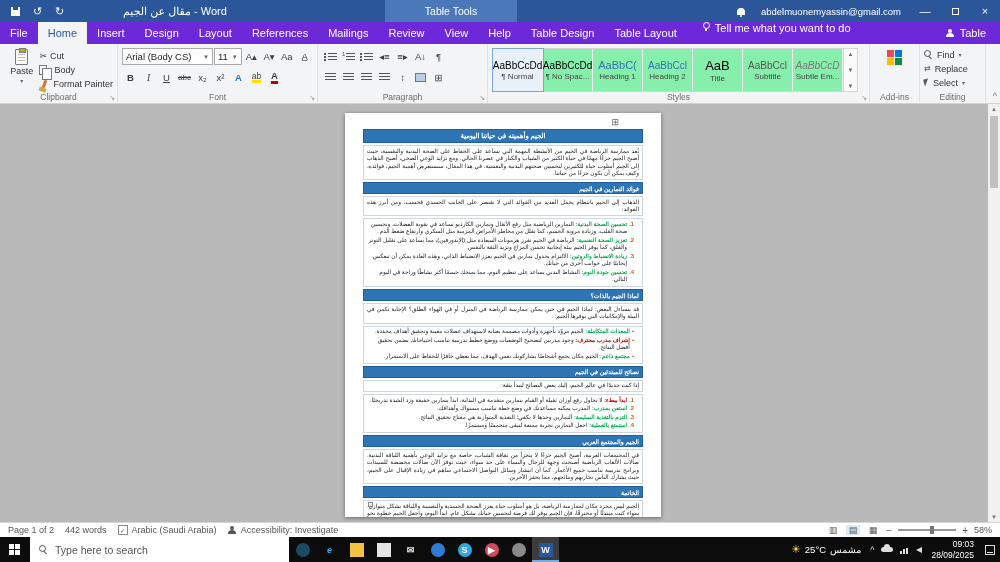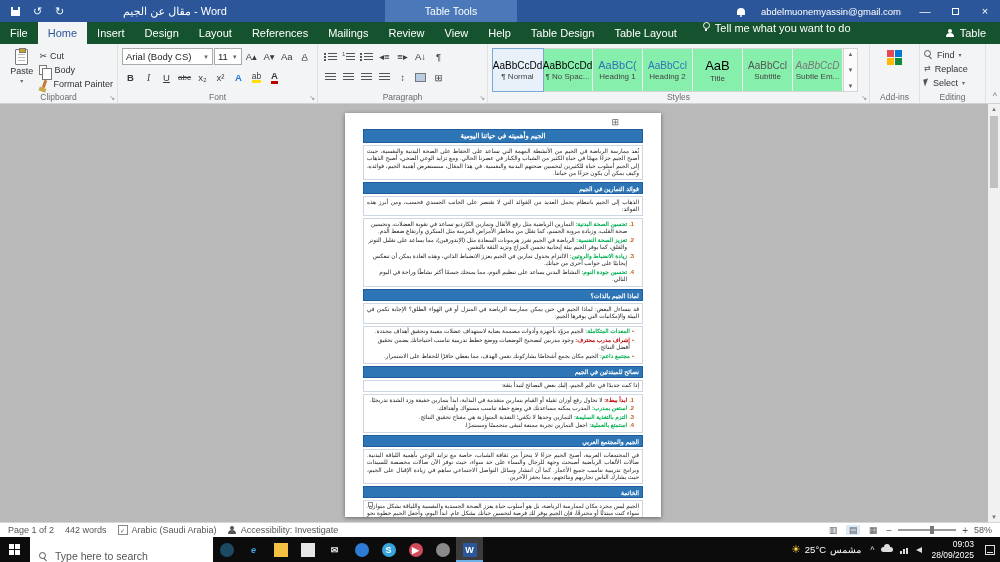--- a/index.html
+++ b/index.html
@@ -15,21 +15,21 @@
 .wtitle{font-size:11px;margin-left:48px;white-space:nowrap}
 .context-header{position:absolute;left:385px;top:0;width:132px;height:22px;background:#4a78b8;display:flex;align-items:center;justify-content:center;font-size:10.5px}
 .tb-right{margin-left:auto;display:flex;align-items:center;height:100%}
 .icon-bell{width:8px;height:7px;border-radius:4px 4px 0 0;background:#fff;position:relative;margin-right:7px}
 .icon-bell::after{content:"";position:absolute;left:3px;bottom:-2px;width:2px;height:2px;border-radius:50%;background:#fff}
 .tb-email{font-size:9.5px;margin:0 9px}
 .win-btn{width:30px;height:22px;display:flex;align-items:center;justify-content:center;font-size:11px}
 .rest-sq{width:7px;height:7px;border:1px solid #fff}
 
 
-.tabsrow{position:absolute;top:22px;left:0;right:0;height:22px;background:#14532d;display:flex;align-items:stretch;color:#fff;font-size:11px;z-index:4}
+.tabsrow{position:absolute;top:22px;left:0;right:0;height:22px;background:#6d28d9;display:flex;align-items:stretch;color:#fff;font-size:11px;z-index:4}
 .tabslist{display:flex;align-items:stretch}
 .tab{display:flex;align-items:center;padding:0 10px;cursor:default}
 .tab.active{background:#f3f4f6;color:#2b579a}
 .tellme{display:flex;align-items:flex-start;gap:5px;margin-left:16px}
 .icon-bulb{width:7px;height:7px;border-radius:50%;border:1px solid #fff;position:relative}
 .icon-bulb::after{content:"";position:absolute;left:1.5px;bottom:-3px;width:2px;height:2px;background:#fff}
 .share{margin-left:auto;display:flex;align-items:center;gap:5px;padding:0 14px}
 .icon-person{width:9px;height:9px;position:relative}
 .icon-person::before{content:"";position:absolute;width:4px;height:4px;border-radius:50%;background:#fff;left:2.5px;top:0}
 .icon-person::after{content:"";position:absolute;width:8px;height:4px;border-radius:4px 4px 0 0;background:#fff;left:.5px;top:4.5px}
@@ -122,21 +122,21 @@
 .viewbtn.sel{background:#dce9f7}
 .zoomtrack{width:58px;height:2px;background:#9a9a9a;position:relative}
 .zoomthumb{position:absolute;left:55%;top:-3px;width:4px;height:8px;background:#777}
 .zsign{font-size:10px;color:#555}
 
 
 .taskbar{position:absolute;top:537px;left:0;right:0;height:25px;background:#0c0c0c;display:flex;align-items:center;color:#fff;z-index:6}
 .startbtn{width:30px;height:25px;display:flex;align-items:center;justify-content:center}
 .winlogo{width:12px;height:12px;display:grid;grid-template-columns:5px 5px;grid-template-rows:5px 5px;gap:1px}
 .winlogo i{background:#fff;display:block}
-.searchbox{width:183px;height:25px;background:#fff;color:#555;display:flex;align-items:flex-end;gap:7px;padding:0 9px;font-size:10.5px}
+.searchbox{width:259px;height:25px;background:#fff;color:#555;display:flex;align-items:center;gap:7px;padding:0 9px;font-size:10.5px}
 .tb-icons{display:flex;height:100%}
 .tb-icon{width:27px;height:25px;display:flex;align-items:center;justify-content:center}
 .tb-icon.active{background:#3c3c3c;box-shadow:inset 0 -2px 0 #6cb2e8}
 .tbi{display:flex;align-items:center;justify-content:center;width:14px;height:14px;font-size:10px;font-weight:bold}
 .tb-rightarea{margin-left:auto;display:flex;align-items:center;gap:9px;padding-right:5px}
 .weather{display:flex;align-items:center;gap:4px;font-size:9.5px}
 .sun{color:#ffd23e;font-size:11px}
 .trayicons{display:flex;align-items:center;gap:7px}
 .chev{font-size:9px;color:#ddd}
 .icon-cloud{width:12px;height:5px;background:#ddd;border-radius:5px;position:relative}

